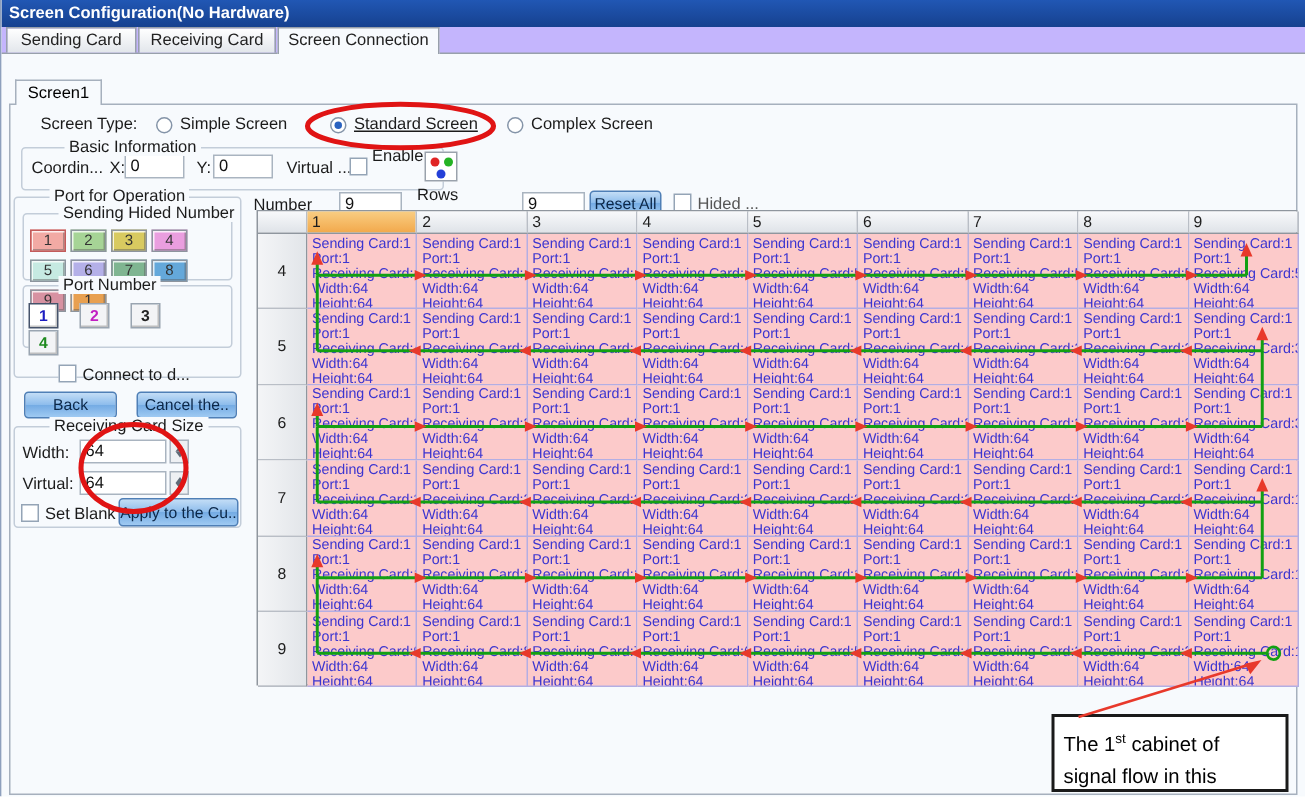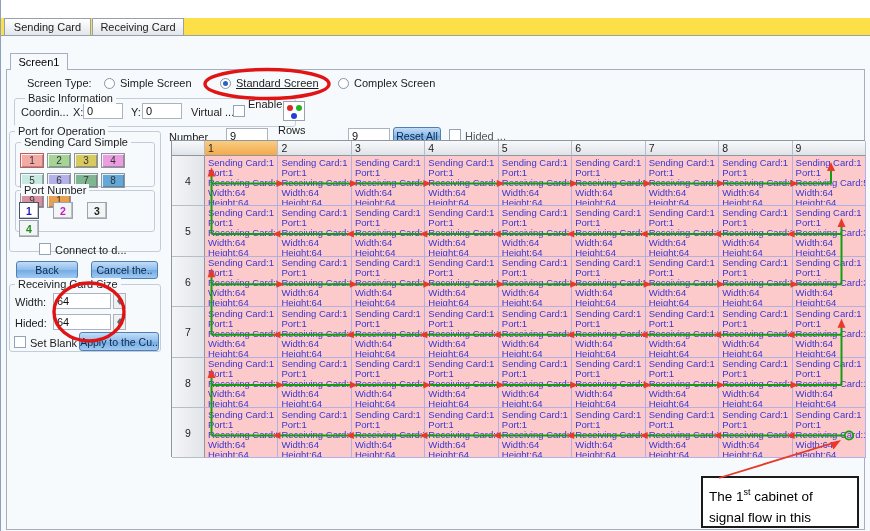--- a/index.html
+++ b/index.html
@@ -5,40 +5,40 @@
   * { margin:0; padding:0; box-sizing:border-box; }
   body { font-family:"Liberation Sans","DejaVu Sans",sans-serif; background:#fff; }
   .stage { position:relative; width:870px; height:531px; overflow:hidden; background:#fff; border-left:1px solid #8ea0bd; }
 
   
   .titlebar { position:absolute; left:0; top:0; width:870px; height:18px;
     background:linear-gradient(#2157b4,#16418f); color:#fff; font-size:11px; font-weight:600;
     line-height:18px; padding-left:5px; }
 
   
-  .tabstrip { position:absolute; left:0; top:18px; width:870px; height:18px; background:#fde047; border-bottom:1px solid #98a0ab; }
+  .tabstrip { position:absolute; left:0; top:18px; width:870px; height:18px; background:#c4b5fd; border-bottom:1px solid #98a0ab; }
   .tab { position:absolute; top:0; height:17px; border:1px solid #98a0ab; border-bottom:none;
     background:linear-gradient(#ffffff,#e2e6eb); font-size:11px; color:#222; text-align:center; line-height:16px; }
   .tab.active { height:18px; background:#f7fafd; z-index:2; }
 
   .page { position:absolute; left:0; top:36px; width:870px; height:495px; background:#f7fafd; }
 
   .screen-tab { position:absolute; left:9px; top:53px; width:58px; height:17px; background:#f7fafd;
     border:1px solid #a6b0bd; border-bottom:none; font-size:11px; text-align:center; line-height:16px; z-index:2; }
   .panel-frame { position:absolute; left:5px; top:69px; width:859px; height:461px; border:1px solid #a6b0bd; background:#f7fafd; }
 
   .lbl { position:absolute; font-size:11px; color:#1b1b1b; white-space:nowrap; }
 
   .radio { position:absolute; width:11px; height:11px; border-radius:50%; border:1px solid #8494a8; background:#fff; }
   .radio.on::after { content:''; position:absolute; left:2px; top:2px; width:5px; height:5px; border-radius:50%; background:#2a62c0; }
 
   .cb { position:absolute; width:12px; height:12px; background:#fff; border:1px solid #94a4b6; }
 
   .groupbox { position:absolute; border:1px solid #c3cdd9; border-radius:3px; }
-  .legend { position:absolute; font-size:11px; color:#1b1b1b; background:#f7fafd; padding:0 3px; white-space:nowrap; z-index:1; }
+  .legend { position:absolute; font-size:11px; color:#1b1b1b; background:#f7fafd; padding:0 3px; white-space:nowrap; z-index:1;margin-left:18px; }
 
   .tinput { position:absolute; background:#fff; border:1px solid #a9b4c0; font-size:11px; color:#111;
     padding:0 0 0 3px; font-family:"Liberation Sans",sans-serif; }
 
   .spin { position:absolute; width:13px; height:16px; border:1px solid #aab4bf; background:#eef0f3; }
   .spin::before { content:''; position:absolute; left:3px; top:3px; border-left:3px solid transparent; border-right:3px solid transparent; border-bottom:4px solid #5f6a77; }
   .spin::after  { content:''; position:absolute; left:3px; bottom:3px; border-left:3px solid transparent; border-right:3px solid transparent; border-top:4px solid #5f6a77; }
 
   .bluebtn { position:absolute; border:1px solid #4f7fb6; border-radius:3px; color:#0b2748; font-size:10.5px;
     text-align:center; background:linear-gradient(#c3ddf6,#8cbcec 50%,#74abe4 51%,#9fcaf2); overflow:hidden; white-space:nowrap; }
@@ -69,27 +69,33 @@
   
   .note { position:absolute; left:700px; top:476px; width:158px; height:52px; background:#fff;
     border:2px solid #1a1a1a; font-size:13.5px; color:#000; padding:4px 6px; line-height:21px; }
   .note sup { font-size:9px; }
 </style>
 </head>
 <body>
 
 <div class="stage">
 
+  <div class="titlebar">
+    <span>Screen Configuration(No Hardware)</span>
+  </div>
 
   <div class="tabstrip">
     <div class="tab" style="left:3px; width:87px;">
       <span>Sending Card</span>
     </div>
     <div class="tab" style="left:91px; width:92px;">
       <span>Receiving Card</span>
+    </div>
+    <div class="tab active" style="left:184px; width:108px;">
+      <span>Screen Connection</span>
     </div>
   </div>
 
   <div class="page"></div>
 
   <div class="panel-frame"></div>
   <div class="screen-tab">
     <span>Screen1</span>
   </div>
 
@@ -121,37 +127,37 @@
   <input class="tinput" style="left: 225px; top: 128px; width: 42px; height: 16px;" readonly="" value="9">
   <span class="lbl" style="left:277px; top:124px;">Rows</span>
   <input class="tinput" style="left: 347px; top: 128px; width: 42px; height: 16px;" readonly="" value="9">
   <div class="bluebtn" style="left:392px; top:127px; width:48px; height:17px; line-height:16px;">Reset All</div>
   <span class="cb" style="left:448px; top:129px;"></span>
   <span class="lbl" style="left:464px; top:130px; color:#555;">Hided ...</span>
 
   <div class="groupbox" style="left:8px; top:131px; width:152px; height:121px;"></div>
   <span class="legend" style="left:14px; top:125px;">Port for Operation</span>
   <div class="groupbox" style="left:14px; top:142px; width:140px; height:45px;"></div>
-  <span class="legend" style="left:20px; top:136px;">Sending Card Simple</span>
+  <span class="legend" style="left:20px; top:136px;">Sending Hided Number</span>
   <div style="position:absolute; left:19px; top:150px; width:134px;"><div class="scbtn sel" style="background: rgb(242, 170, 164); margin: 0px 3px 2px 0px;">1</div><div class="scbtn" style="background: rgb(166, 212, 150); margin: 0px 3px 2px 0px;">2</div><div class="scbtn" style="background: rgb(216, 202, 96); margin: 0px 3px 2px 0px;">3</div><div class="scbtn" style="background: rgb(234, 158, 223); margin: 0px 3px 2px 0px;">4</div><div class="scbtn" style="background: rgb(198, 234, 226); margin: 0px 3px 2px 0px;">5</div><div class="scbtn" style="background: rgb(180, 176, 232); margin: 0px 3px 2px 0px;">6</div><div class="scbtn" style="background: rgb(127, 181, 145); margin: 0px 3px 2px 0px;">7</div><div class="scbtn" style="background: rgb(100, 168, 218); margin: 0px 3px 2px 0px;">8</div><div class="scbtn" style="background: rgb(215, 146, 162); margin: 0px 3px 2px 0px;">9</div><div class="scbtn" style="background: rgb(232, 160, 80); margin: 0px 3px 2px 0px;">1</div></div>
   <div class="groupbox" style="left:14px; top:190px; width:140px; height:42px;"></div>
   <span class="legend" style="left:20px; top:184px;">Port Number</span>
   <div style="position:absolute; left:18px; top:201px; width:134px;"><div class="portbtn sel" style="color: rgb(28, 28, 192); margin-right: 14px;">1</div><div class="portbtn" style="color: rgb(194, 30, 194); margin-right: 14px;">2</div><div class="portbtn" style="color: rgb(34, 34, 34); margin-right: 14px;">3</div><div class="portbtn" style="color: rgb(31, 138, 31); margin-right: 14px;">4</div></div>
 
   <span class="cb" style="left:38px; top:243px;"></span>
   <span class="lbl" style="left:54px; top:244px;">Connect to d...</span>
   <div class="bluebtn" style="left:15px; top:261px; width:62px; height:18px; line-height:17px;">Back</div>
   <div class="bluebtn" style="left:90px; top:261px; width:67px; height:18px; line-height:17px;">Cancel the..</div>
 
   <div class="groupbox" style="left:8px; top:284px; width:152px; height:68px;"></div>
   <span class="legend" style="left:14px; top:278px;">Receiving Card Size</span>
   <span class="lbl" style="left:14px; top:296px;">Width:</span>
   <input class="tinput" style="left: 52px; top: 293px; width: 58px; height: 16px;" readonly="" value="64">
   <span class="spin" style="left:112px; top:293px;"></span>
-  <span class="lbl" style="left:14px; top:317px;">Hided:</span>
+  <span class="lbl" style="left:14px; top:317px;">Virtual:</span>
   <input class="tinput" style="left: 52px; top: 314px; width: 58px; height: 16px;" readonly="" value="64">
   <span class="spin" style="left:112px; top:314px;"></span>
   <span class="cb" style="left:13px; top:336px;"></span>
   <span class="lbl" style="left:29px; top:337px;">Set Blank</span>
   <div class="bluebtn" style="left:78px; top:332px; width:80px; height:19px; line-height:18px;">Apply to the Cu..</div>
 
   <div class="grid" style="width: 694.05px; height: 317.4px;">
       <div class="gcorner" style="left: 0px; top: 0px; width: 33px; height: 15px;"></div>
       <div class="ghdr sel" style="left: 33px; top: 0px; width: 73.45px; height: 15px; line-height: 14px;">1</div>
       <div class="ghdr" style="left: 106.45px; top: 0px; width: 73.45px; height: 15px; line-height: 14px;">2</div>

